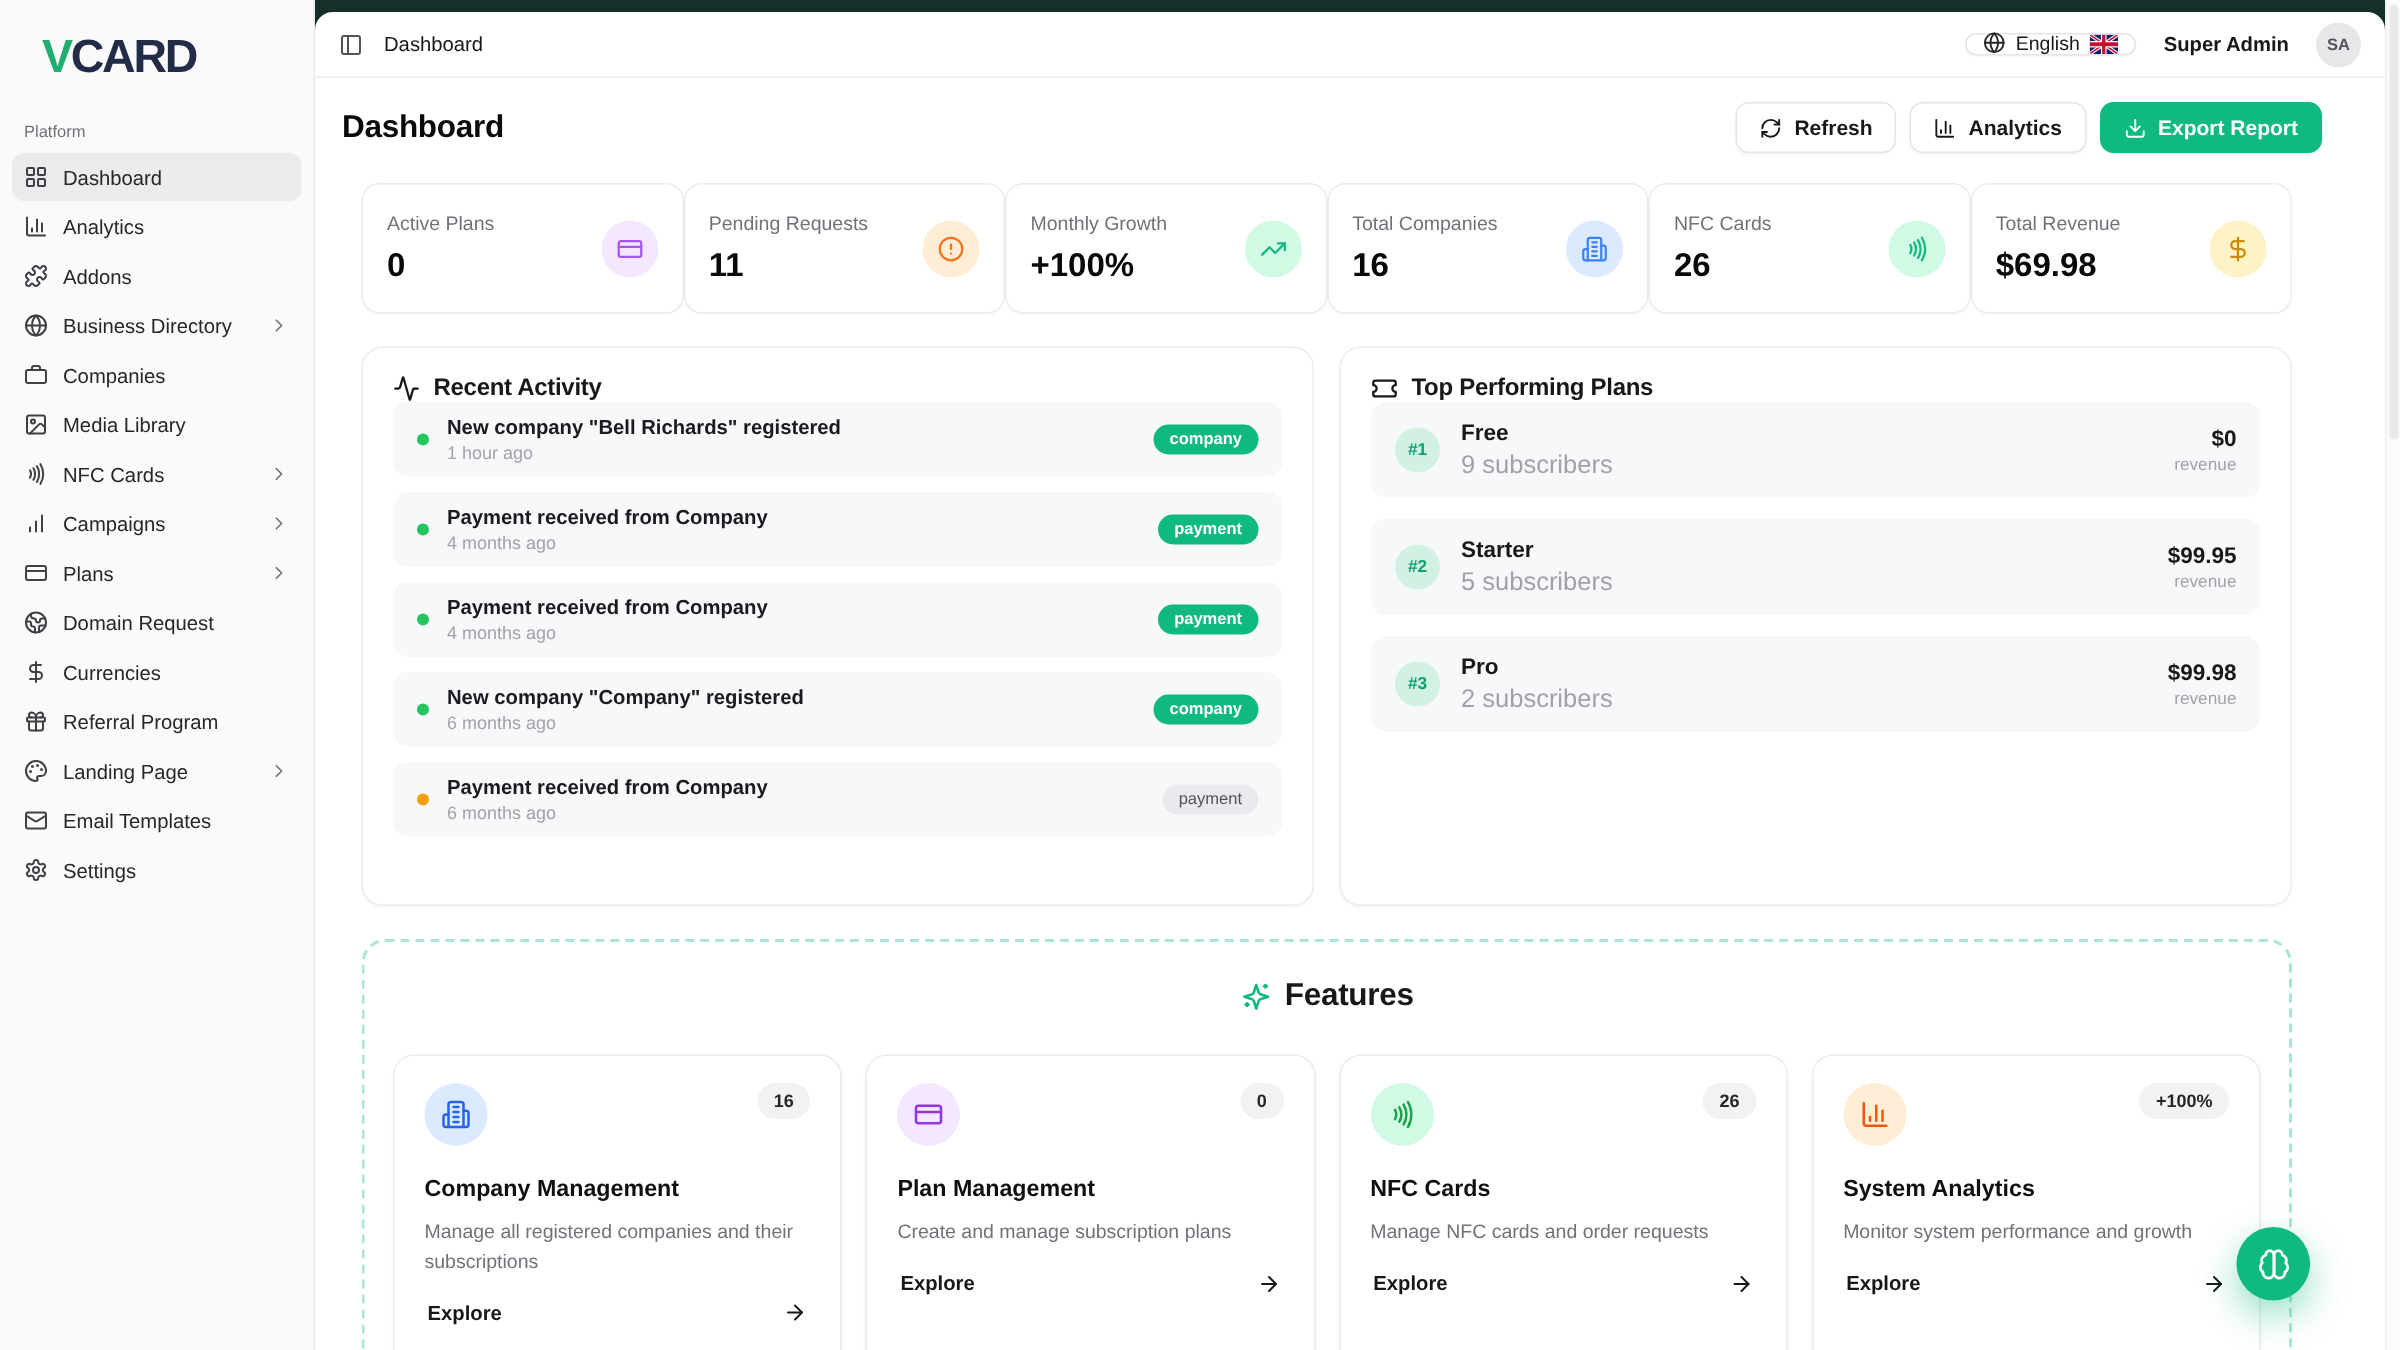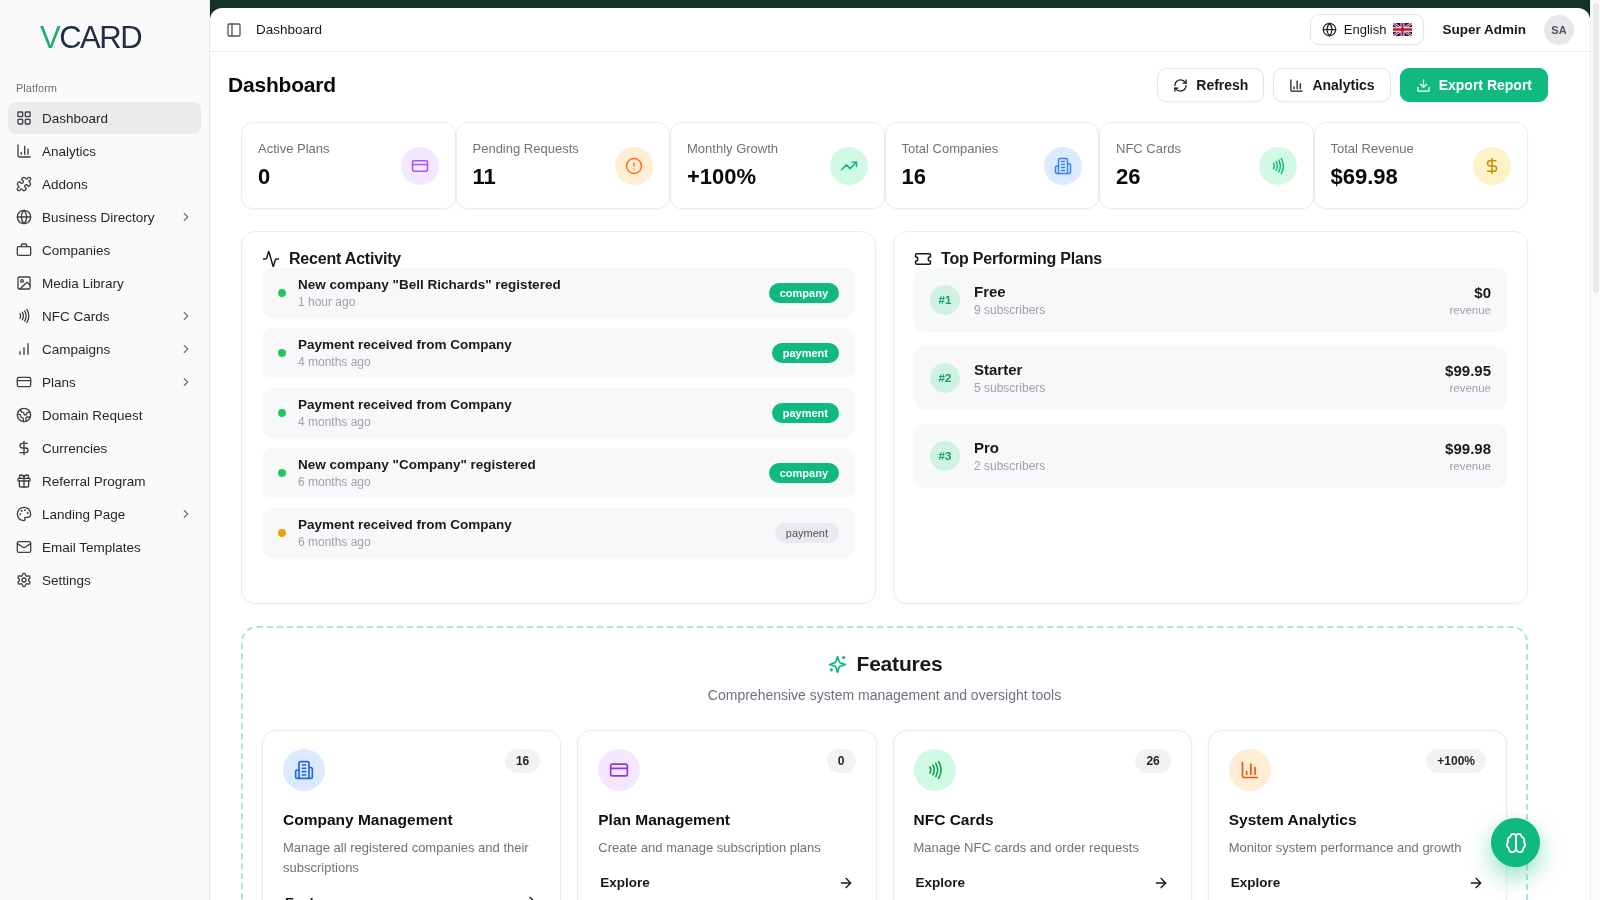--- a/index.html
+++ b/index.html
@@ -11,21 +11,21 @@
     position: relative;
   }
   .icon { display: inline-flex; align-items: center; justify-content: center; flex: none; }
   .icon svg { width: 100%; height: 100%; display: block; }
 
   
   .sidebar {
     position: absolute; left: 0; top: 0; width: 210px; height: 900px;
     background: #fafafa; border-right: 1px solid #e9e9eb; z-index: 3;
   }
-  .logo { padding: 20px 16px 4px 40px; font-size: 31px; font-weight: 400; letter-spacing: -1.5px; }
+  .logo { padding: 20px 16px 4px 28px; font-size: 31px; font-weight: 700; letter-spacing: -1.5px; }
   .logo .v { color: #1fae6f; }
   .logo .rest { color: #232c47; }
   .section-label { padding: 22px 16px 8px 16px; font-size: 11px; color: #71717a; font-weight: 500; }
   .nav { padding: 0 8px; }
   .nav-item {
     display: flex; align-items: center; gap: 10px; height: 32px; padding: 0 8px;
     border-radius: 8px; font-size: 13.5px; font-weight: 500; color: #27272a;
     margin-bottom: 1px; cursor: pointer;
   }
   .nav-item.active { background: #ebebee; }
@@ -42,21 +42,21 @@
 
   .topbar {
     height: 44px; display: flex; align-items: center; justify-content: space-between;
     padding: 0 16px; border-bottom: 1px solid #efeff1;
   }
   .topbar-left { display: flex; align-items: center; gap: 14px; }
   .toggle-icon { width: 16px; height: 16px; color: #52525b; cursor: pointer; }
   .crumb { font-size: 13.5px; color: #18181b; font-weight: 500; }
   .topbar-right { display: flex; align-items: center; gap: 18px; }
   .lang-btn {
-    display: inline-flex; align-items: center; gap: 7px; height: 31px; padding: 0 11px;
+    display: inline-flex; align-items: flex-end; gap: 7px; height: 15px; padding: 0 11px;
     border: 1px solid #e4e4e7; border-radius: 9px; background: #fff; cursor: pointer;
     font-size: 13px; font-weight: 500; color: #18181b; box-shadow: 0 1px 2px rgba(0,0,0,.04);
   }
   .lang-globe { width: 15px; height: 15px; color: #27272a; }
   .flag { width: 19px; height: 13px; border-radius: 2px; overflow: hidden; display: inline-flex; }
   .flag svg { width: 100%; height: 100%; }
   .user-name { font-size: 13.5px; font-weight: 600; }
   .avatar {
     width: 30px; height: 30px; border-radius: 50%; background: #e7e7ea;
     display: flex; align-items: center; justify-content: center;
@@ -116,21 +116,21 @@
 
   .plan-row {
     background: #f7f8f9; border-radius: 10px; padding: 12px 16px; height: 64px;
     margin-bottom: 14px; display: flex; align-items: center; gap: 14px;
   }
   .rank {
     width: 30px; height: 30px; border-radius: 50%; background: #d1f1e2; color: #0da271;
     font-size: 11.5px; font-weight: 700; display: flex; align-items: center; justify-content: center;
   }
   .plan-name { font-size: 15px; font-weight: 700; color: #18181b; }
-  .plan-subs { font-size: 12px; color: #a1a1aa; margin-top: 3px; }
+  .plan-subs { font-size: 17px; color: #a1a1aa; margin-top: 3px; }
   .plan-right { margin-left: auto; text-align: right; }
   .plan-revenue { font-size: 15px; font-weight: 700; color: #18181b; }
   .plan-rev-label { font-size: 11.5px; color: #a1a1aa; margin-top: 3px; }
 
   
   .features {
     margin-top: 22px; border: 2px dashed #a9e8cd; border-radius: 16px;
     padding: 24px 19px 40px 19px;
   }
   .features-title-row { display: flex; align-items: center; justify-content: center; gap: 9px; }
@@ -659,21 +659,20 @@
               <svg viewBox="0 0 24 24" fill="none" stroke="currentColor" stroke-width="2" stroke-linecap="round" stroke-linejoin="round">
                 <path d="M12 3l1.9 5.8a2 2 0 0 0 1.3 1.3L21 12l-5.8 1.9a2 2 0 0 0-1.3 1.3L12 21l-1.9-5.8a2 2 0 0 0-1.3-1.3L3 12l5.8-1.9a2 2 0 0 0 1.3-1.3z"></path>
                 <path d="M19 3v2"></path>
                 <path d="M20 4h-2"></path>
                 <path d="M5 17v2"></path>
                 <path d="M6 18H4"></path>
               </svg>
             </span>
           <span class="features-title">Features</span>
         </div>
-        <div class="features-sub">Comprehensive system management and oversight tools</div>
         <div class="feature-grid" id="feature-grid">
   <div class="feature-card">
     <div class="fc-top">
       <span class="icon fc-icon" style="background: rgb(219, 234, 254); color: rgb(37, 99, 235);">
                   <svg viewBox="0 0 24 24" fill="none" stroke="currentColor" stroke-width="2" stroke-linecap="round" stroke-linejoin="round">
                     <path d="M6 22V4a2 2 0 0 1 2-2h8a2 2 0 0 1 2 2v18Z"></path>
                     <path d="M6 12H4a2 2 0 0 0-2 2v6a2 2 0 0 0 2 2h2"></path>
                     <path d="M18 9h2a2 2 0 0 1 2 2v9a2 2 0 0 1-2 2h-2"></path>
                     <path d="M10 6h4"></path>
                     <path d="M10 10h4"></path>

